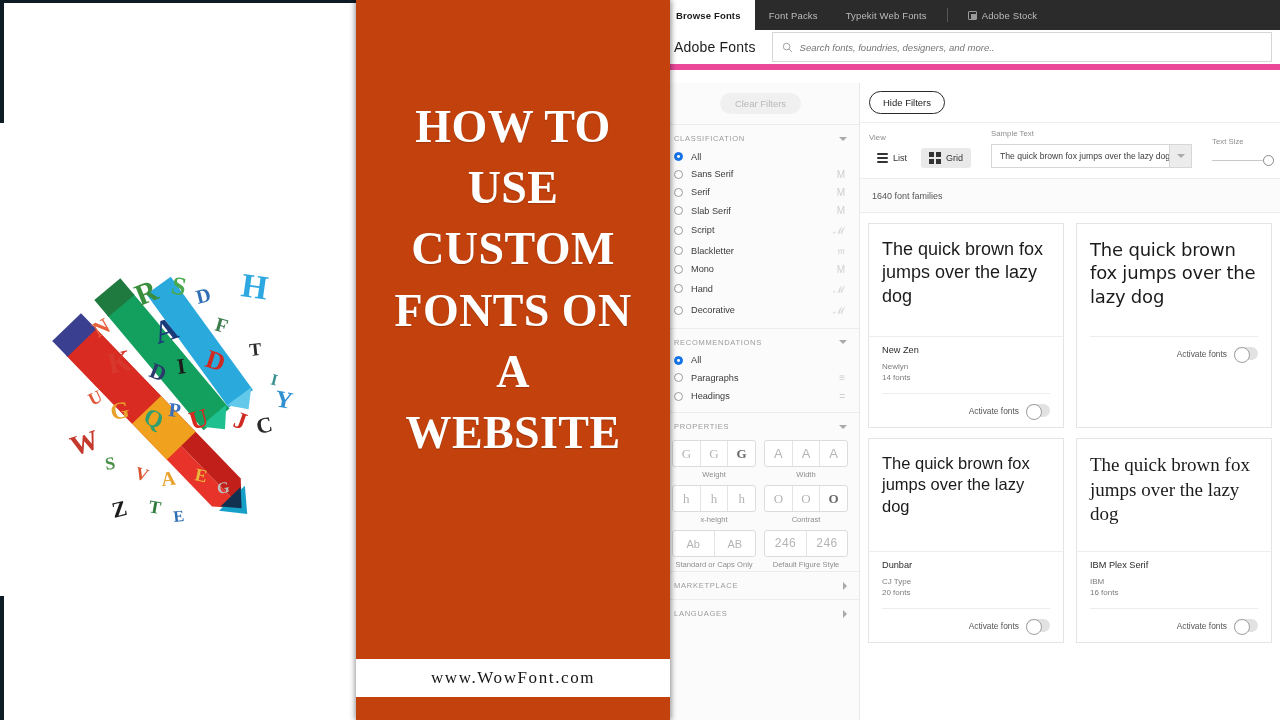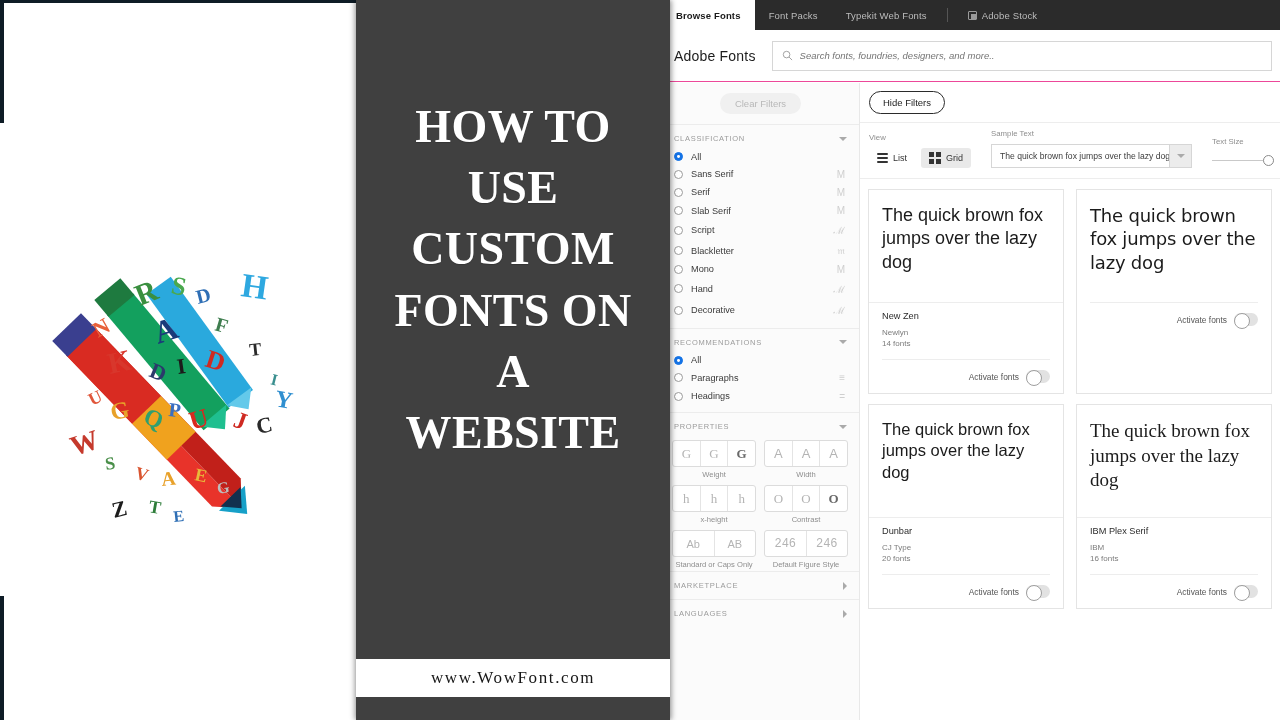--- a/index.html
+++ b/index.html
@@ -36,21 +36,21 @@
   .pencil-art {
     position: absolute;
     left: 18px; top: 178px;
     width: 316px; height: 376px;
   }
 
   
   .red-panel {
     position: absolute; left: 356px; top: 0;
     width: 314px; height: 720px;
-    background: #404040;
+    background: #c2410c;
     box-shadow: 2px 0 5px rgba(0,0,0,0.32), -2px 0 5px rgba(0,0,0,0.28);
     z-index: 6;
   }
   .title-text {
     position: absolute;
     left: 8px; top: 96px;
     width: 298px;
     text-align: center;
     color: #ffffff;
     font-family: "Liberation Serif", serif;
@@ -125,23 +125,23 @@
   }
   .stock-icon::after {
     content: ""; position: absolute;
     left: 2px; top: 2px; width: 5px; height: 5px;
     background: #9a9a9a;
   }
 
   
   .searchbar {
     position: absolute; left: 0; top: 30px;
-    width: 618px; height: 52px;
+    width: 618px; height: 40px;
     background: #ffffff;
-    border-bottom: 1px solid #ec4899;
+    border-bottom: 6px solid #ec4899;
     display: flex; align-items: center;
     z-index: 2;
   }
   .brand {
     margin-left: 12px;
     font-size: 14px; color: #1c1c1c;
     letter-spacing: 0.2px;
     white-space: nowrap;
   }
   .search-wrap {
@@ -721,20 +721,23 @@
 
         <div class="ctrl slider-wrap">
           <span class="ctrl-lab">Text Size</span>
           <div class="slider">
             <div class="slider-track"></div>
             <div class="slider-knob"></div>
           </div>
         </div>
       </div>
 
+      <div class="count-row">
+        <span>1640 font families</span>
+      </div>
 
       <div class="cards">
 
         <div class="card">
           <div class="card-sample s-sans">The quick brown fox jumps over the lazy dog</div>
           <div class="card-meta">
             <div class="f-name">New Zen</div>
             <div class="f-foundry">Newlyn</div>
             <div class="f-count">14 fonts</div>
           </div>

